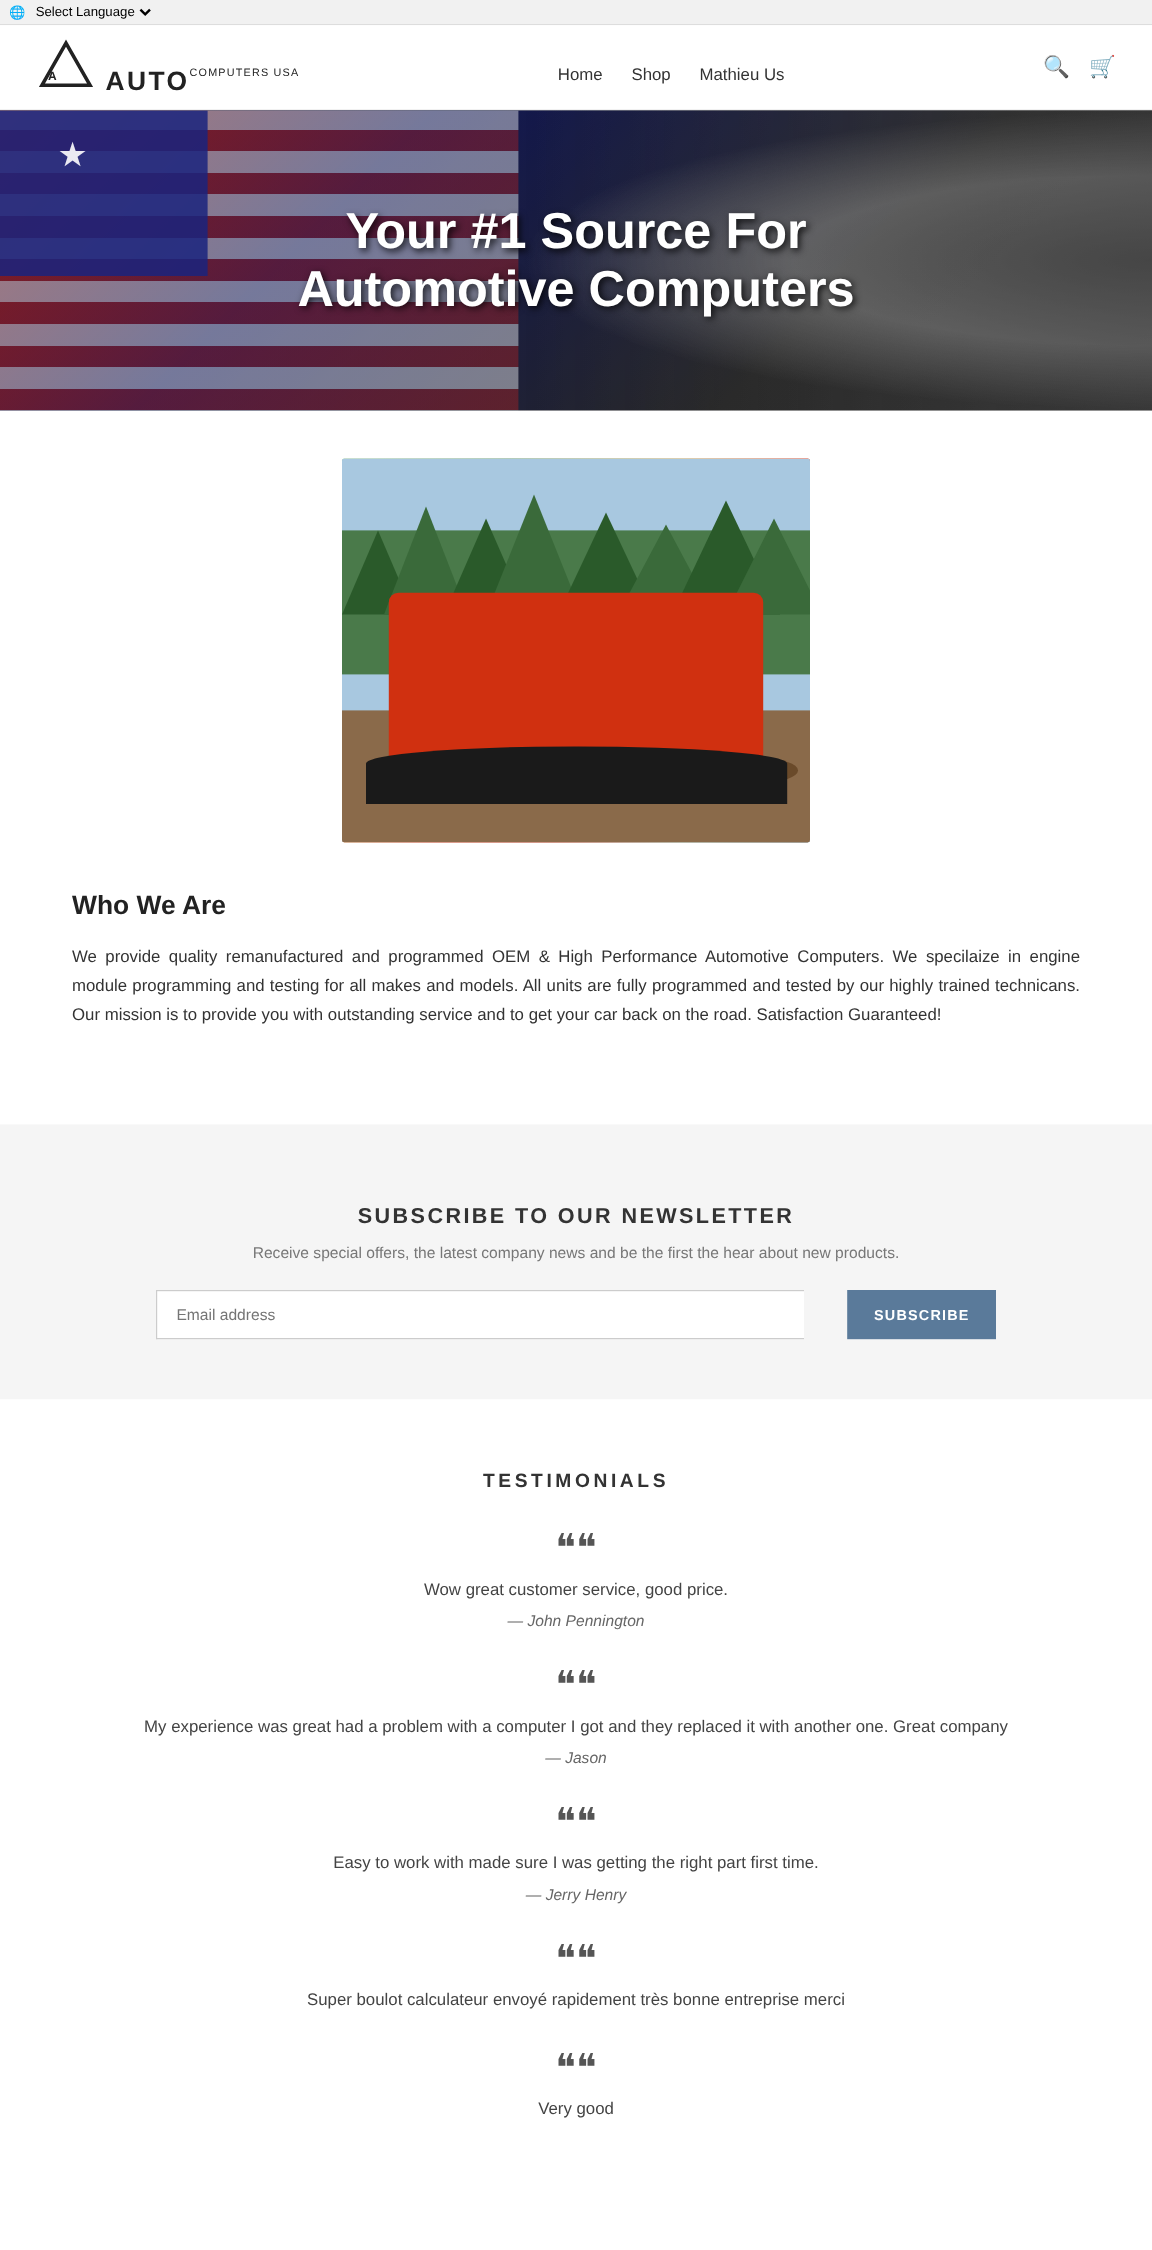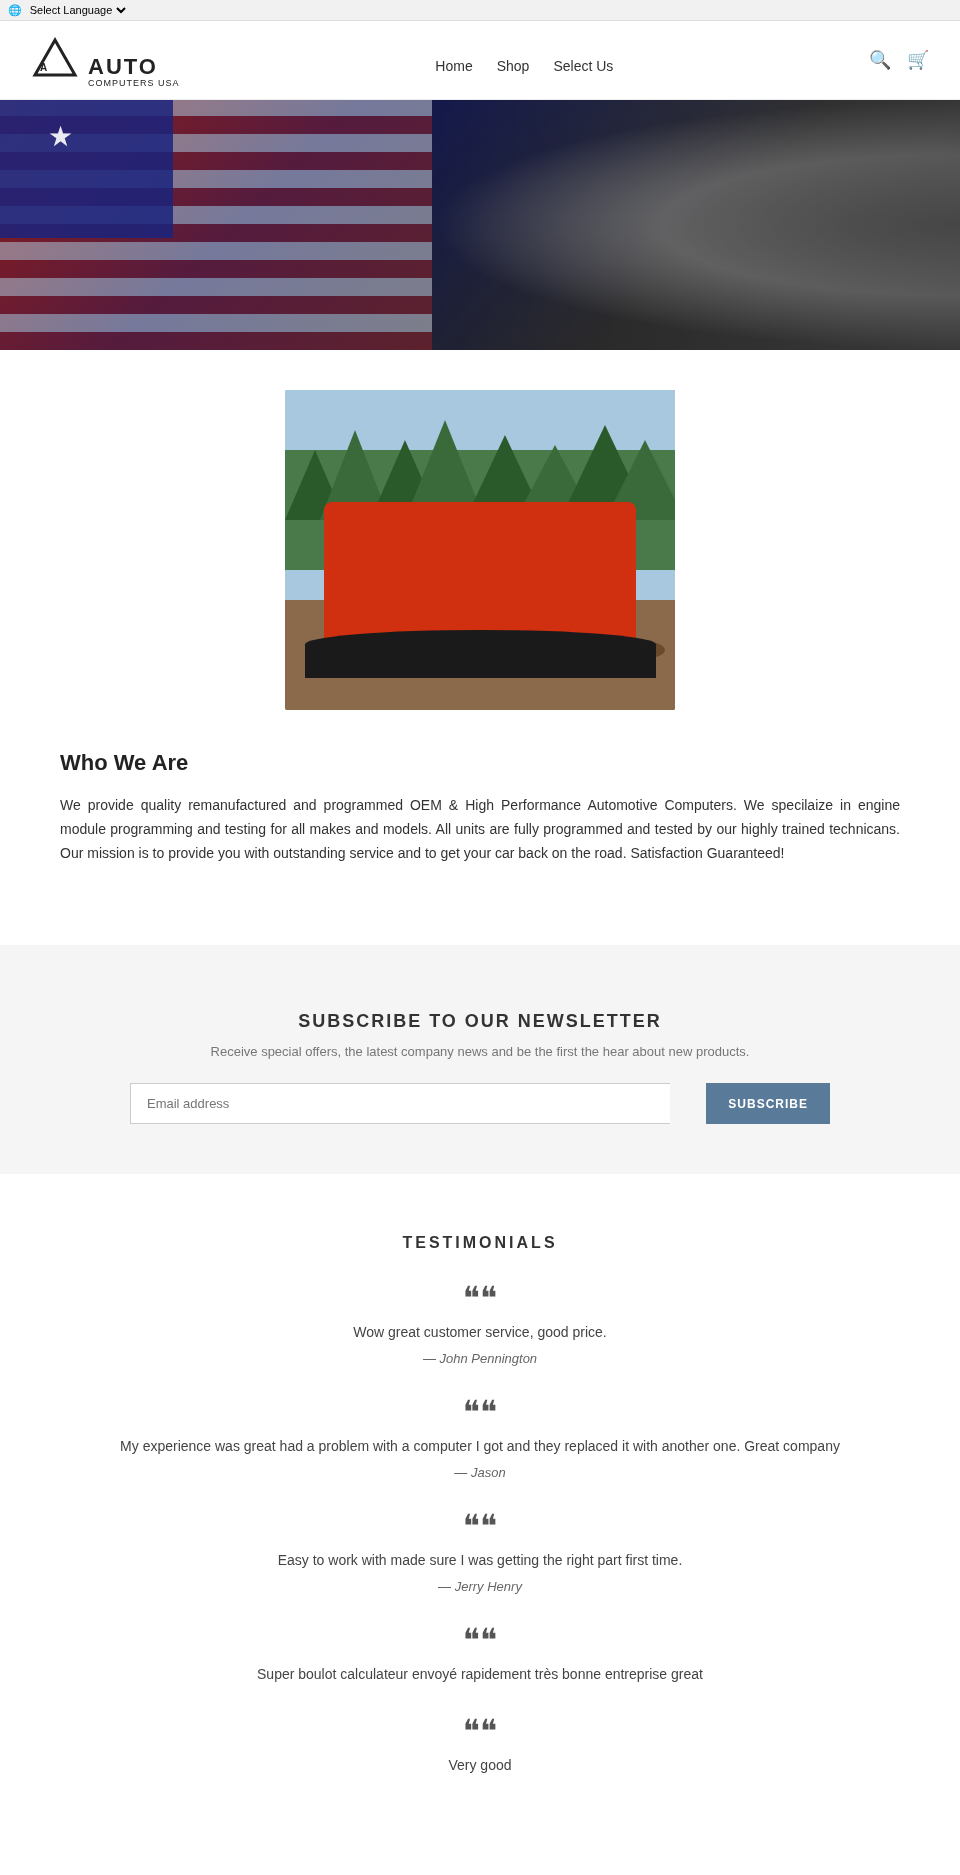--- a/index.html
+++ b/index.html
@@ -36,21 +36,21 @@
       display: flex;
       align-items: center;
       gap: 8px;
     }
     .logo-icon {
       width: 50px;
       height: 50px;
     }
     .logo-text {
       display: flex;
-      flex-direction: column;
+      flex-direction: row;
       line-height: 1.1;
       margin-top: 24px;
     }
     .logo-auto {
       font-size: 22px;
       font-weight: 900;
       color: #222;
       letter-spacing: 2px;
     }
     .logo-sub {
@@ -317,34 +317,40 @@
       <text x="10" y="36" font-size="10" font-weight="900" fill="#222">A</text>
     </svg>
     <div class="logo-text">
       <span class="logo-auto">AUTO</span>
       <span class="logo-sub">COMPUTERS USA</span>
     </div>
   </div>
   <nav>
     <a href="#">Home</a>
     <a href="#">Shop</a>
-    <a href="#">Select Us</a>
+    <a href="#">Mathieu Us</a>
   </nav>
   <div class="header-icons">
     <span>🔍</span>
     <span>🛒</span>
   </div>
 </header>
 
 <section class="hero">
   <div class="hero-bg">
     <div class="hero-flag"></div>
     <div class="hero-flag-blue"></div>
     <div class="hero-flag-star">★</div>
     <div class="hero-car"></div>
+    <div class="hero-title">
+      <h1>
+        <span>Your #1 Source For</span><br>
+        <span>Automotive Computers</span>
+      </h1>
+    </div>
   </div>
 </section>
 
 <div class="main-content">
 
   <div class="car-section">
     <div class="car-image-placeholder">
 
       <svg width="390" height="320" viewBox="0 0 390 320">
 
@@ -437,21 +443,21 @@
     </div>
 
     <div class="testimonial">
       <div class="quote-mark">❝❝</div>
       <p class="testimonial-text">Easy to work with made sure I was getting the right part first time.</p>
       <p class="testimonial-author">— Jerry Henry</p>
     </div>
 
     <div class="testimonial">
       <div class="quote-mark">❝❝</div>
-      <p class="testimonial-text">Super boulot calculateur envoyé rapidement très bonne entreprise great</p>
+      <p class="testimonial-text">Super boulot calculateur envoyé rapidement très bonne entreprise merci</p>
     </div>
 
     <div class="testimonial">
       <div class="quote-mark">❝❝</div>
       <p class="testimonial-text">Very good</p>
     </div>
   </section>
 
 </div>
 

